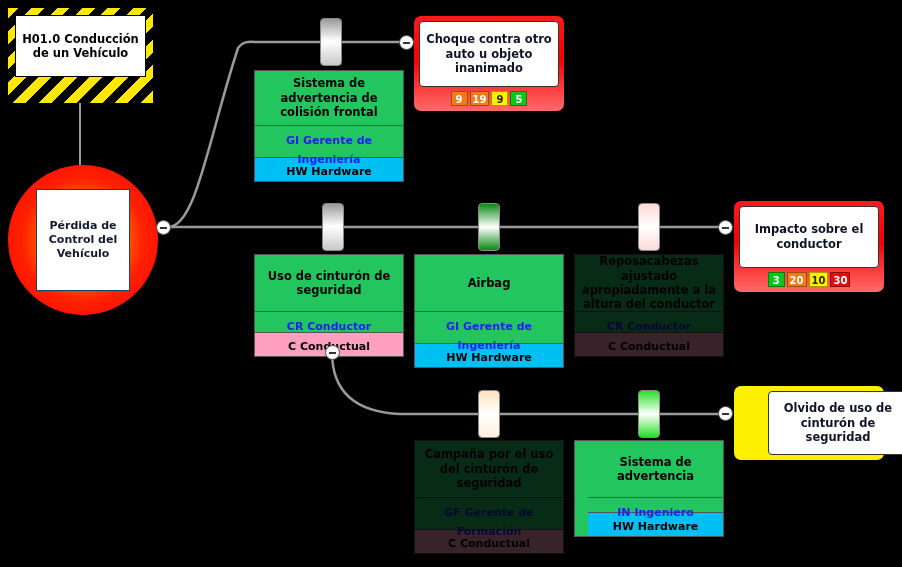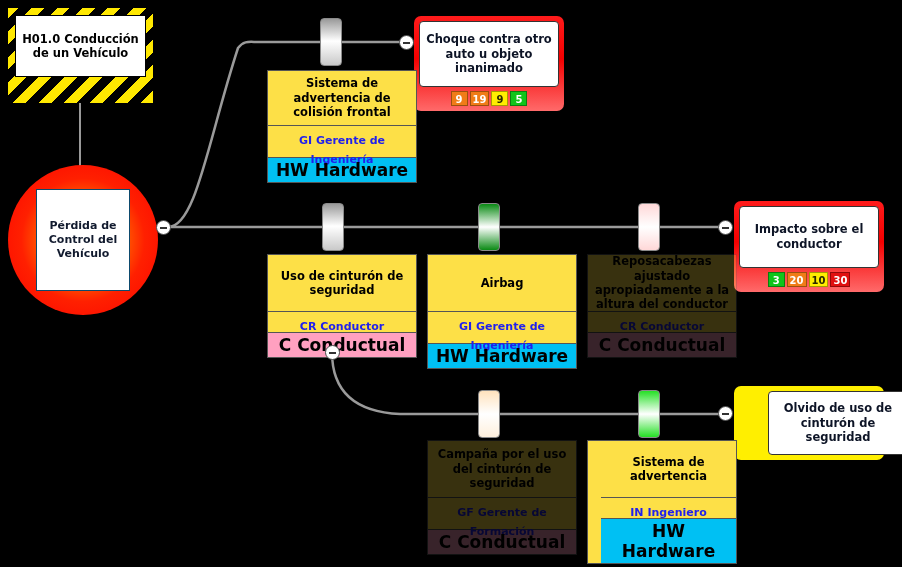--- a/index.html
+++ b/index.html
@@ -40,28 +40,28 @@
   .badges{display:flex;gap:2px;justify-content:center;margin-top:4px;}
   .badge{min-width:17px;height:15px;line-height:15px;text-align:center;
      font-size:10px;font-weight:bold;color:#fff;padding:0 2px;box-sizing:border-box;
      border:1px solid rgba(0,0,0,.35);}
   .badge.orange{background:#f07c17;}
   .badge.yellow{background:#ffee00;color:#2a2a00;}
   .badge.green{background:#10c41a;}
   .badge.red{background:#e01010;}
 
   
-  .ctrl{position:absolute;box-sizing:border-box;background:#fde047;border:1px solid #555;margin-left:13px;}
+  .ctrl{position:absolute;box-sizing:border-box;background:#22c55e;border:1px solid #555;}
   .ctrl .title{display:flex;align-items:center;justify-content:center;text-align:center;
       padding:4px 3px;box-sizing:border-box;}
   .ctrl .title span{font-size:11.5px;font-weight:bold;color:#000;line-height:1.25;}
   .ctrl .owner{border-top:1px solid #555;text-align:center;padding:3px 2px;box-sizing:border-box;}
   .ctrl .owner span{font-size:11px;font-weight:bold;color:#2020ee;line-height:1.25;}
   .ctrl .type{border-top:1px solid #555;text-align:center;padding:2px;box-sizing:border-box;}
-  .ctrl .type span{font-size:17px;font-weight:bold;color:#000;}
+  .ctrl .type span{font-size:11px;font-weight:bold;color:#000;}
   .ctrl .type.hw{background:#00c0f3;}
   .ctrl .type.beh{background:#ffa0c0;}
   .ctrl.faded{opacity:.22;}
 
   
   .gate{position:absolute;width:22px;height:48px;border-radius:4px;border:1px solid #8a8a8a;
         box-sizing:border-box;}
   .gate.grey{background:linear-gradient(180deg,#9a9a9a 0%,#ffffff 48%,#c9c9c9 100%);}
   .gate.green{background:linear-gradient(180deg,#0a8a14 0%,#ffffff 50%,#0a8a14 100%);}
   .gate.lgreen{background:linear-gradient(180deg,#25e025 0%,#ffffff 50%,#25e025 100%);}
@@ -195,21 +195,21 @@
     <div class="type beh">
       <span>C Conductual</span>
     </div>
   </div>
 
   <div class="gate lgreen" style="left:638px;top:390px;"></div>
   <div class="ctrl" style="left:574px;top:440px;width:150px;padding-left:13px;">
     <div class="title" style="height:56px;">
       <span>Sistema de advertencia</span>
     </div>
-    <div class="owner" style="height:21px;">
+    <div class="owner" style="height:15px;">
       <span>IN Ingeniero</span>
     </div>
     <div class="type hw">
       <span>HW Hardware</span>
     </div>
   </div>
 
   <div class="node" style="left:156px;top:220px;"></div>
   <div class="node" style="left:399px;top:35px;"></div>
   <div class="node" style="left:718px;top:220px;"></div>

